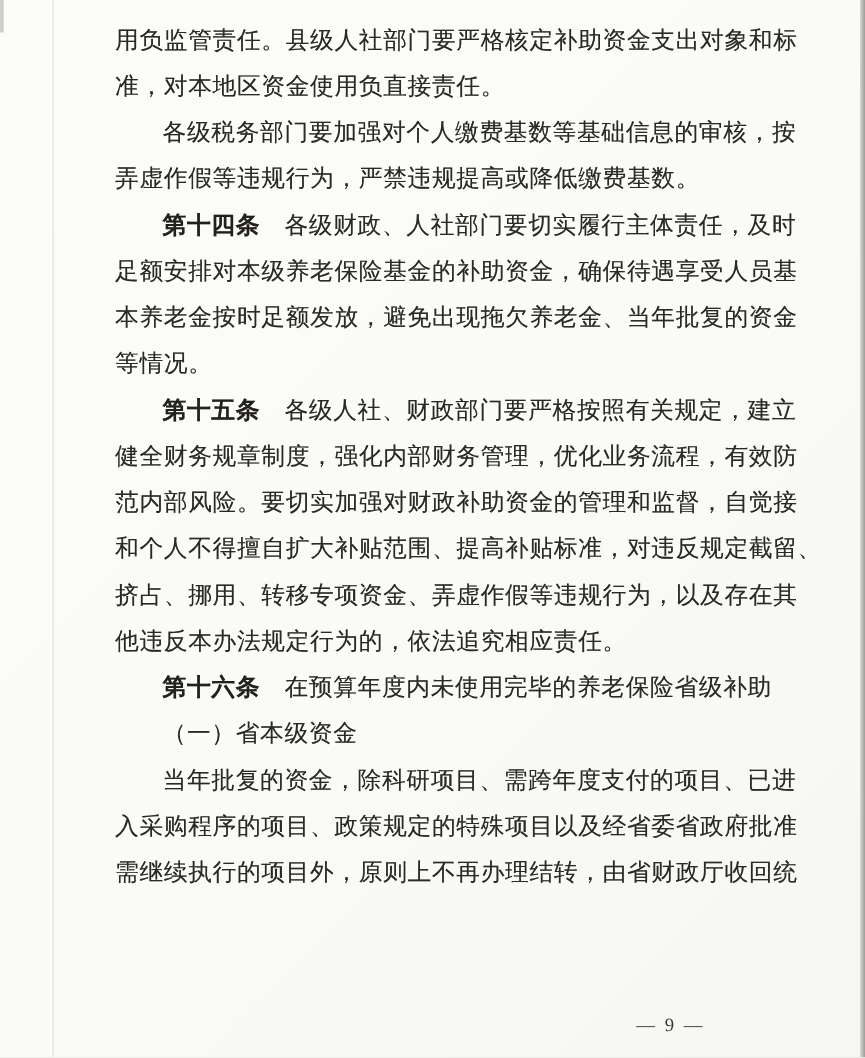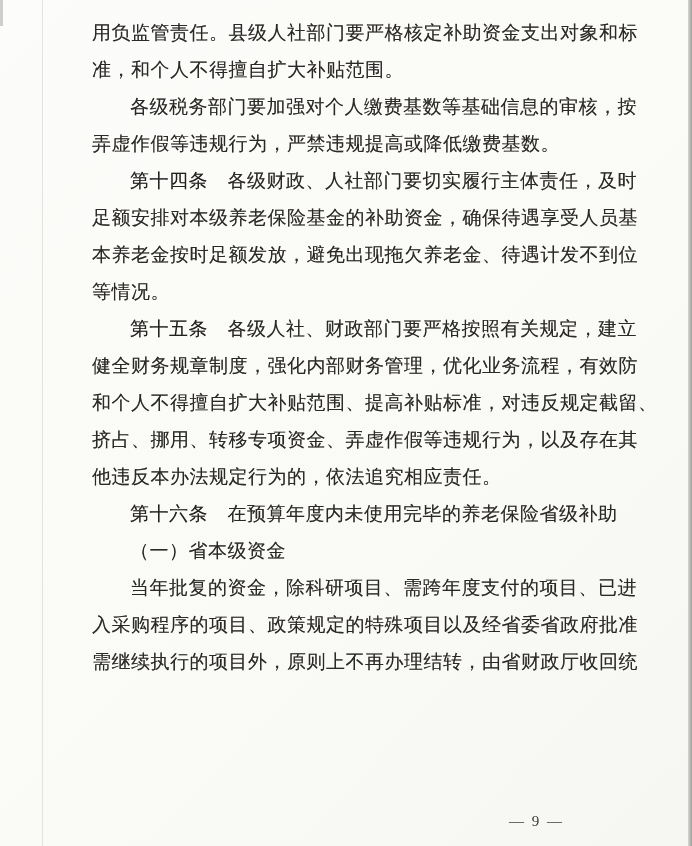--- a/index.html
+++ b/index.html
@@ -53,21 +53,21 @@
     height: 37px;
     white-space: nowrap;
     color: #2b2927;
     letter-spacing: 0.5px;
     text-shadow: 0 0 0.4px rgba(50,48,45,0.45);
   }
   .line.indent {
     text-indent: 2em;
   }
   .article-no {
-    font-weight: normal;
+    font-weight: bold;
     color: #232120;
   }
   .page-number {
     position: absolute;
     bottom: 16px;
     right: 128px;
     font-size: 15px;
     letter-spacing: 2px;
     color: #3a3836;
   }
@@ -75,29 +75,30 @@
 </head>
 <body>
 
 <div class="page">
   <div class="artifact-topleft-mark"></div>
   <div class="artifact-left-line"></div>
   <div class="artifact-right-edge"></div>
 
   <div class="content" id="doc-lines">
       <div class="line">用负监管责任。县级人社部门要严格核定补助资金支出对象和标</div>
-      <div class="line">准，和个人不得擅自扩大补贴范围。</div>
+      <div class="line">准，对本地区资金使用负直接责任。</div>
       <div class="line indent">各级税务部门要加强对个人缴费基数等基础信息的审核，按</div>
       <div class="line">弄虚作假等违规行为，严禁违规提高或降低缴费基数。</div>
       <div class="line indent"><span class="article-no">第十四条</span>　各级财政、人社部门要切实履行主体责任，及时</div>
       <div class="line">足额安排对本级养老保险基金的补助资金，确保待遇享受人员基</div>
-      <div class="line">本养老金按时足额发放，避免出现拖欠养老金、待遇计发不到位</div>
+      <div class="line">本养老金按时足额发放，避免出现拖欠养老金、当年批复的资金</div>
       <div class="line">等情况。</div>
       <div class="line indent"><span class="article-no">第十五条</span>　各级人社、财政部门要严格按照有关规定，建立</div>
       <div class="line">健全财务规章制度，强化内部财务管理，优化业务流程，有效防</div>
+      <div class="line">范内部风险。要切实加强对财政补助资金的管理和监督，自觉接</div>
       <div class="line">和个人不得擅自扩大补贴范围、提高补贴标准，对违反规定截留、</div>
       <div class="line">挤占、挪用、转移专项资金、弄虚作假等违规行为，以及存在其</div>
       <div class="line">他违反本办法规定行为的，依法追究相应责任。</div>
       <div class="line indent"><span class="article-no">第十六条</span>　在预算年度内未使用完毕的养老保险省级补助</div>
       <div class="line indent">（一）省本级资金</div>
       <div class="line indent">当年批复的资金，除科研项目、需跨年度支付的项目、已进</div>
       <div class="line">入采购程序的项目、政策规定的特殊项目以及经省委省政府批准</div>
       <div class="line">需继续执行的项目外，原则上不再办理结转，由省财政厅收回统</div>
     </div>
 

